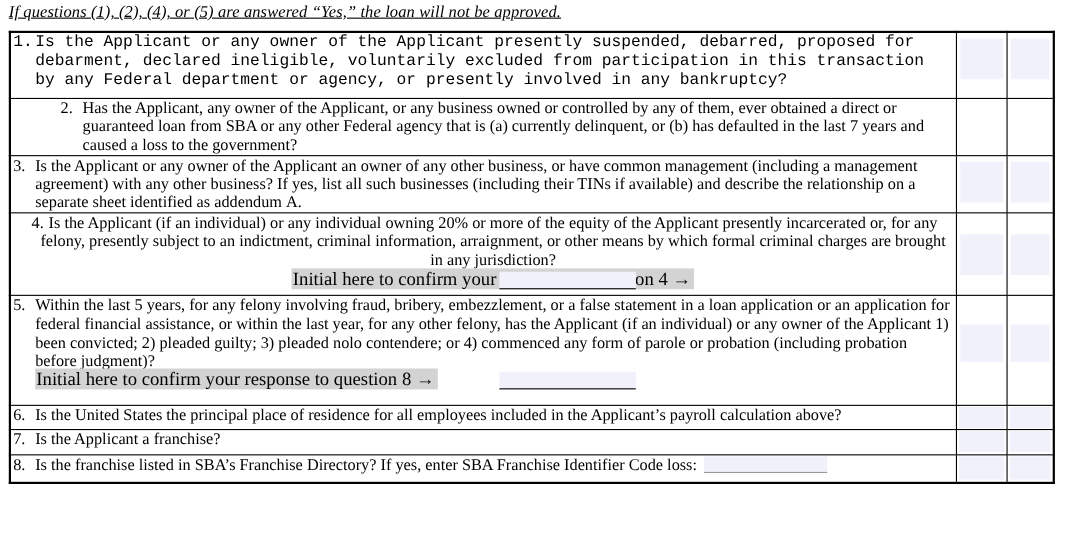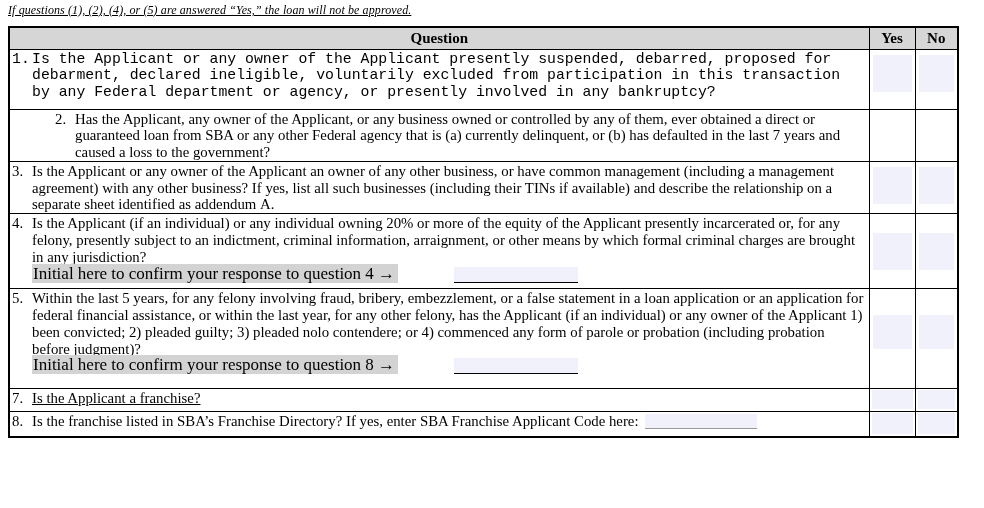--- a/index.html
+++ b/index.html
@@ -7,21 +7,21 @@
     --ff-bg:#f0f1fb;
     --hl-bg:#d3d3d3;
     --ink:#000000;
   }
   *{box-sizing:border-box;}
   html,body{margin:0;padding:0;background:#ffffff;width:984px;height:508px;overflow:hidden;}
   body{font-family:"Liberation Serif","DejaVu Serif",serif;color:var(--ink);}
 
   .note{
     margin:3px 0 8px 8px;
-    font-size:12px;
+    font-size:15px;
     font-style:italic;
     text-decoration:underline;
     letter-spacing:0.1px;
   }
 
   table.qtable{
     border-collapse:collapse;
     margin-left:8px;
     table-layout:fixed;
     width:949px;
@@ -51,24 +51,24 @@
     line-height:16.8px;
     padding-left:20px;
     text-indent:-20px;
   }
   .qnum{display:inline-block;width:20px;text-indent:0;}
 
   
   tr.r1 td{height:60px;font-family:Liberation Mono, monospace;}
   tr.r2 td{height:51px;padding-left:45px;}
   tr.r3 td{height:52px;}
-  tr.r4 td{height:75px;}
+  tr.r4 td{height:75px;text-align:center;}
   tr.r5 td{height:100px;}
   tr.r6 td{height:22px;}
-  tr.r7 td{height:23px;text-decoration:underline;}
+  tr.r7 td{height:23px;}
   tr.r8 td{height:25px;}
 
   
   .initial-line{
     position:relative;
     margin-left:20px;
     font-size:17px;
     line-height:16.8px;
     height:17px;
   }
@@ -108,25 +108,20 @@
 <div class="note">If questions (1), (2), (4), or (5) are answered “Yes,” the loan will not be approved.</div>
 
 <table class="qtable">
   <colgroup>
       <col class="c-q">
       <col class="c-yes">
       <col class="c-no">
     </colgroup>
 
   <tbody>
-      <tr>
-    <th>Question</th>
-    <th>Yes</th>
-    <th>No</th>
-  </tr>
 
   <tr class="r1">
     <td class="qcell">
       <p class="qtext"><span class="qnum">1.</span><span>Is the Applicant or any owner of the Applicant presently suspended, debarred, proposed for debarment, declared ineligible, voluntarily excluded from participation in this transaction by any Federal department or agency, or presently involved in any bankruptcy?</span></p>
     </td>
     <td>
           <div class="ff ffA"></div>
         </td>
     <td>
           <div class="ff ffA"></div>
@@ -182,36 +177,47 @@
       </div>
     </td>
     <td>
           <div class="ff ffC"></div>
         </td>
     <td>
           <div class="ff ffC"></div>
         </td>
   </tr>
 
+  <tr class="r6">
+    <td class="qcell">
+      <p class="qtext"><span class="qnum">6.</span><span>Is the United States the principal place of residence for all employees included in the Applicant’s payroll calculation above?</span></p>
+    </td>
+    <td>
+          <div class="ff ffD"></div>
+        </td>
+    <td>
+          <div class="ff ffD"></div>
+        </td>
+  </tr>
 
   <tr class="r7">
     <td class="qcell">
       <p class="qtext"><span class="qnum">7.</span><span>Is the Applicant a franchise?</span></p>
     </td>
     <td>
           <div class="ff ffD"></div>
         </td>
     <td>
           <div class="ff ffD"></div>
         </td>
   </tr>
 
   <tr class="r8">
     <td class="qcell">
-      <p class="qtext" style="white-space:nowrap;"><span class="qnum">8.</span><span>Is the franchise listed in SBA’s Franchise Directory?  If yes, enter SBA Franchise Applicant Code here:</span><span class="inline-field"></span></p>
+      <p class="qtext" style="white-space:nowrap;"><span class="qnum">8.</span><span>Is the franchise listed in SBA’s Franchise Directory?  If yes, enter SBA Franchise Identifier Code loss:</span><span class="inline-field"></span></p>
     </td>
     <td>
           <div class="ff ffE"></div>
         </td>
     <td>
           <div class="ff ffE"></div>
         </td>
   </tr>
 </tbody>
   </table>

